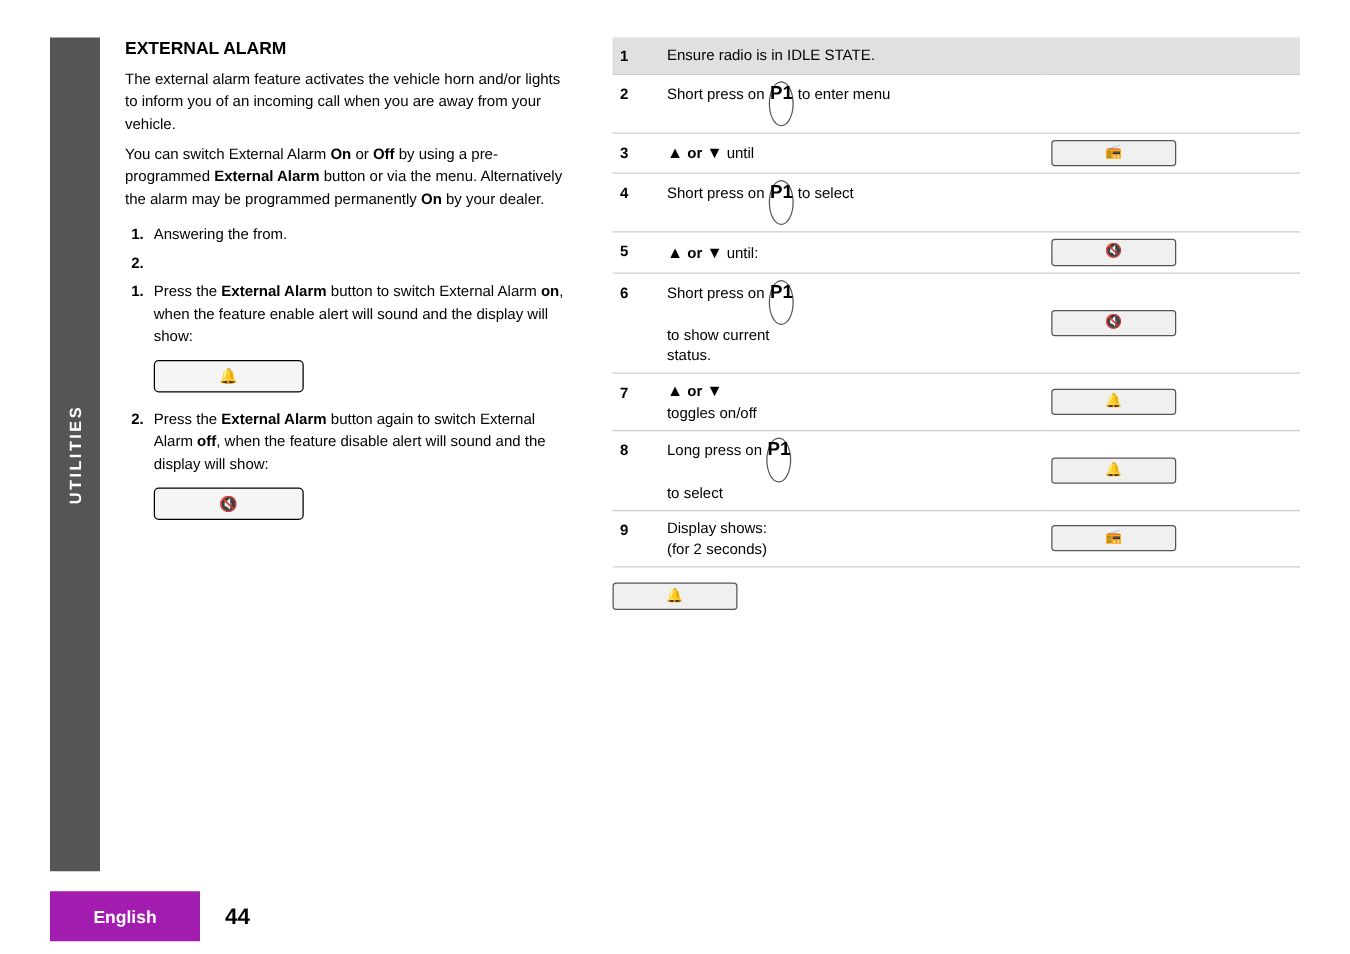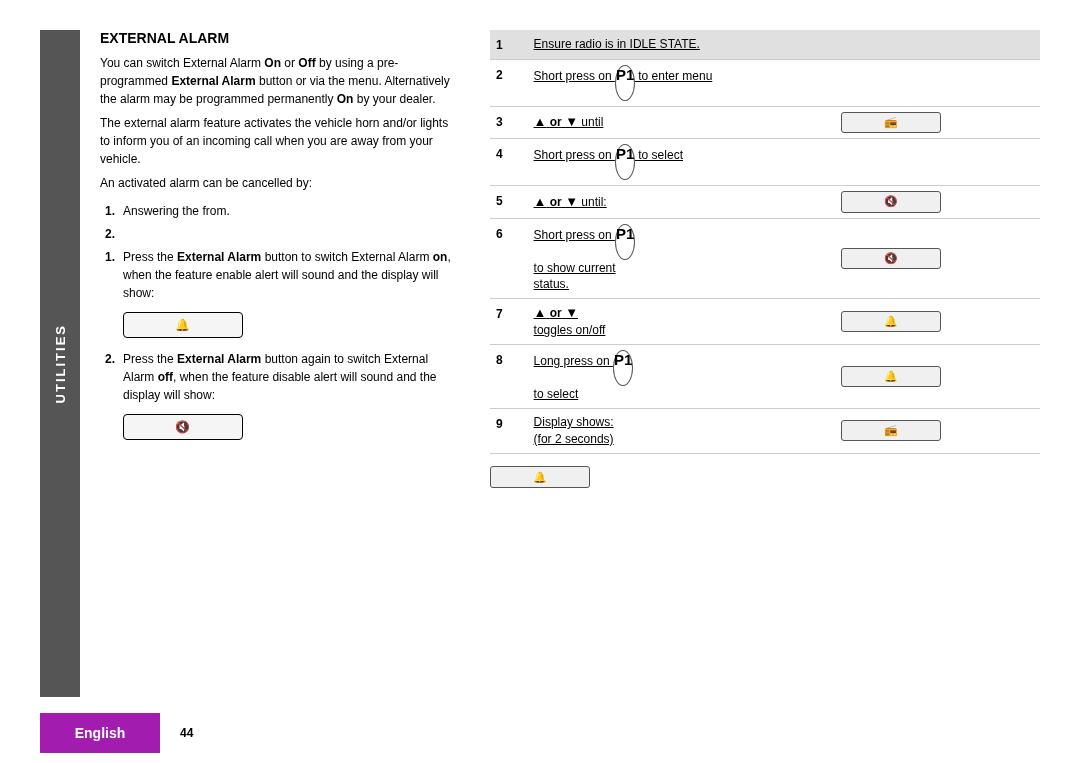--- a/index.html
+++ b/index.html
@@ -138,21 +138,20 @@
 
     .menu-table td:first-child {
       width: 22px;
       font-weight: bold;
       vertical-align: top;
       padding-top: 7px;
     }
 
     .menu-table td:nth-child(2) {
       width: 180px;
-      text-decoration: underline;
     }
 
     .menu-table td:nth-child(3) {
       width: 120px;
     }
 
     .step-highlighted {
       background: #e0e0e0;
     }
 
@@ -205,21 +204,21 @@
       background: #a21caf;
       color: #fff;
       font-weight: bold;
       font-size: 14px;
       padding: 12px 20px;
       min-width: 120px;
       text-align: center;
     }
 
     .footer-page {
-      font-size: 12px;
+      font-size: 18px;
       font-weight: bold;
       margin-left: 20px;
     }
   </style>
 </head>
 <body>
 
 <div class="page-container">
   <div class="main-content">
 
@@ -227,25 +226,24 @@
 
       <div class="utilities-tab">
         <span class="utilities-text">UTILITIES</span>
       </div>
 
       <div class="left-content">
 
         <div class="section-title">EXTERNAL ALARM</div>
 
         <div class="section-body">
+          <p>The external alarm feature activates the vehicle horn and/or lights to inform you of an incoming call when you are away from your vehicle.</p>
           <p>
             You can switch External Alarm <strong>On</strong> or <strong>Off</strong> by using a pre-programmed <strong>External Alarm</strong> button or via the menu. Alternatively the alarm may be programmed permanently <strong>On</strong> by your dealer.
           </p>
-          <p>The external alarm feature activates the vehicle horn and/or lights to inform you of an incoming call when you are away from your vehicle.</p>
-          <p>An activated alarm can be cancelled by:</p>
         </div>
 
         <ol class="numbered-list" style="list-style:none;">
           <li>
             <span class="list-num">1.</span>
             <span>Answering the from.</span>
           </li>
           <li>
             <span class="list-num">2.</span>
           </li>

